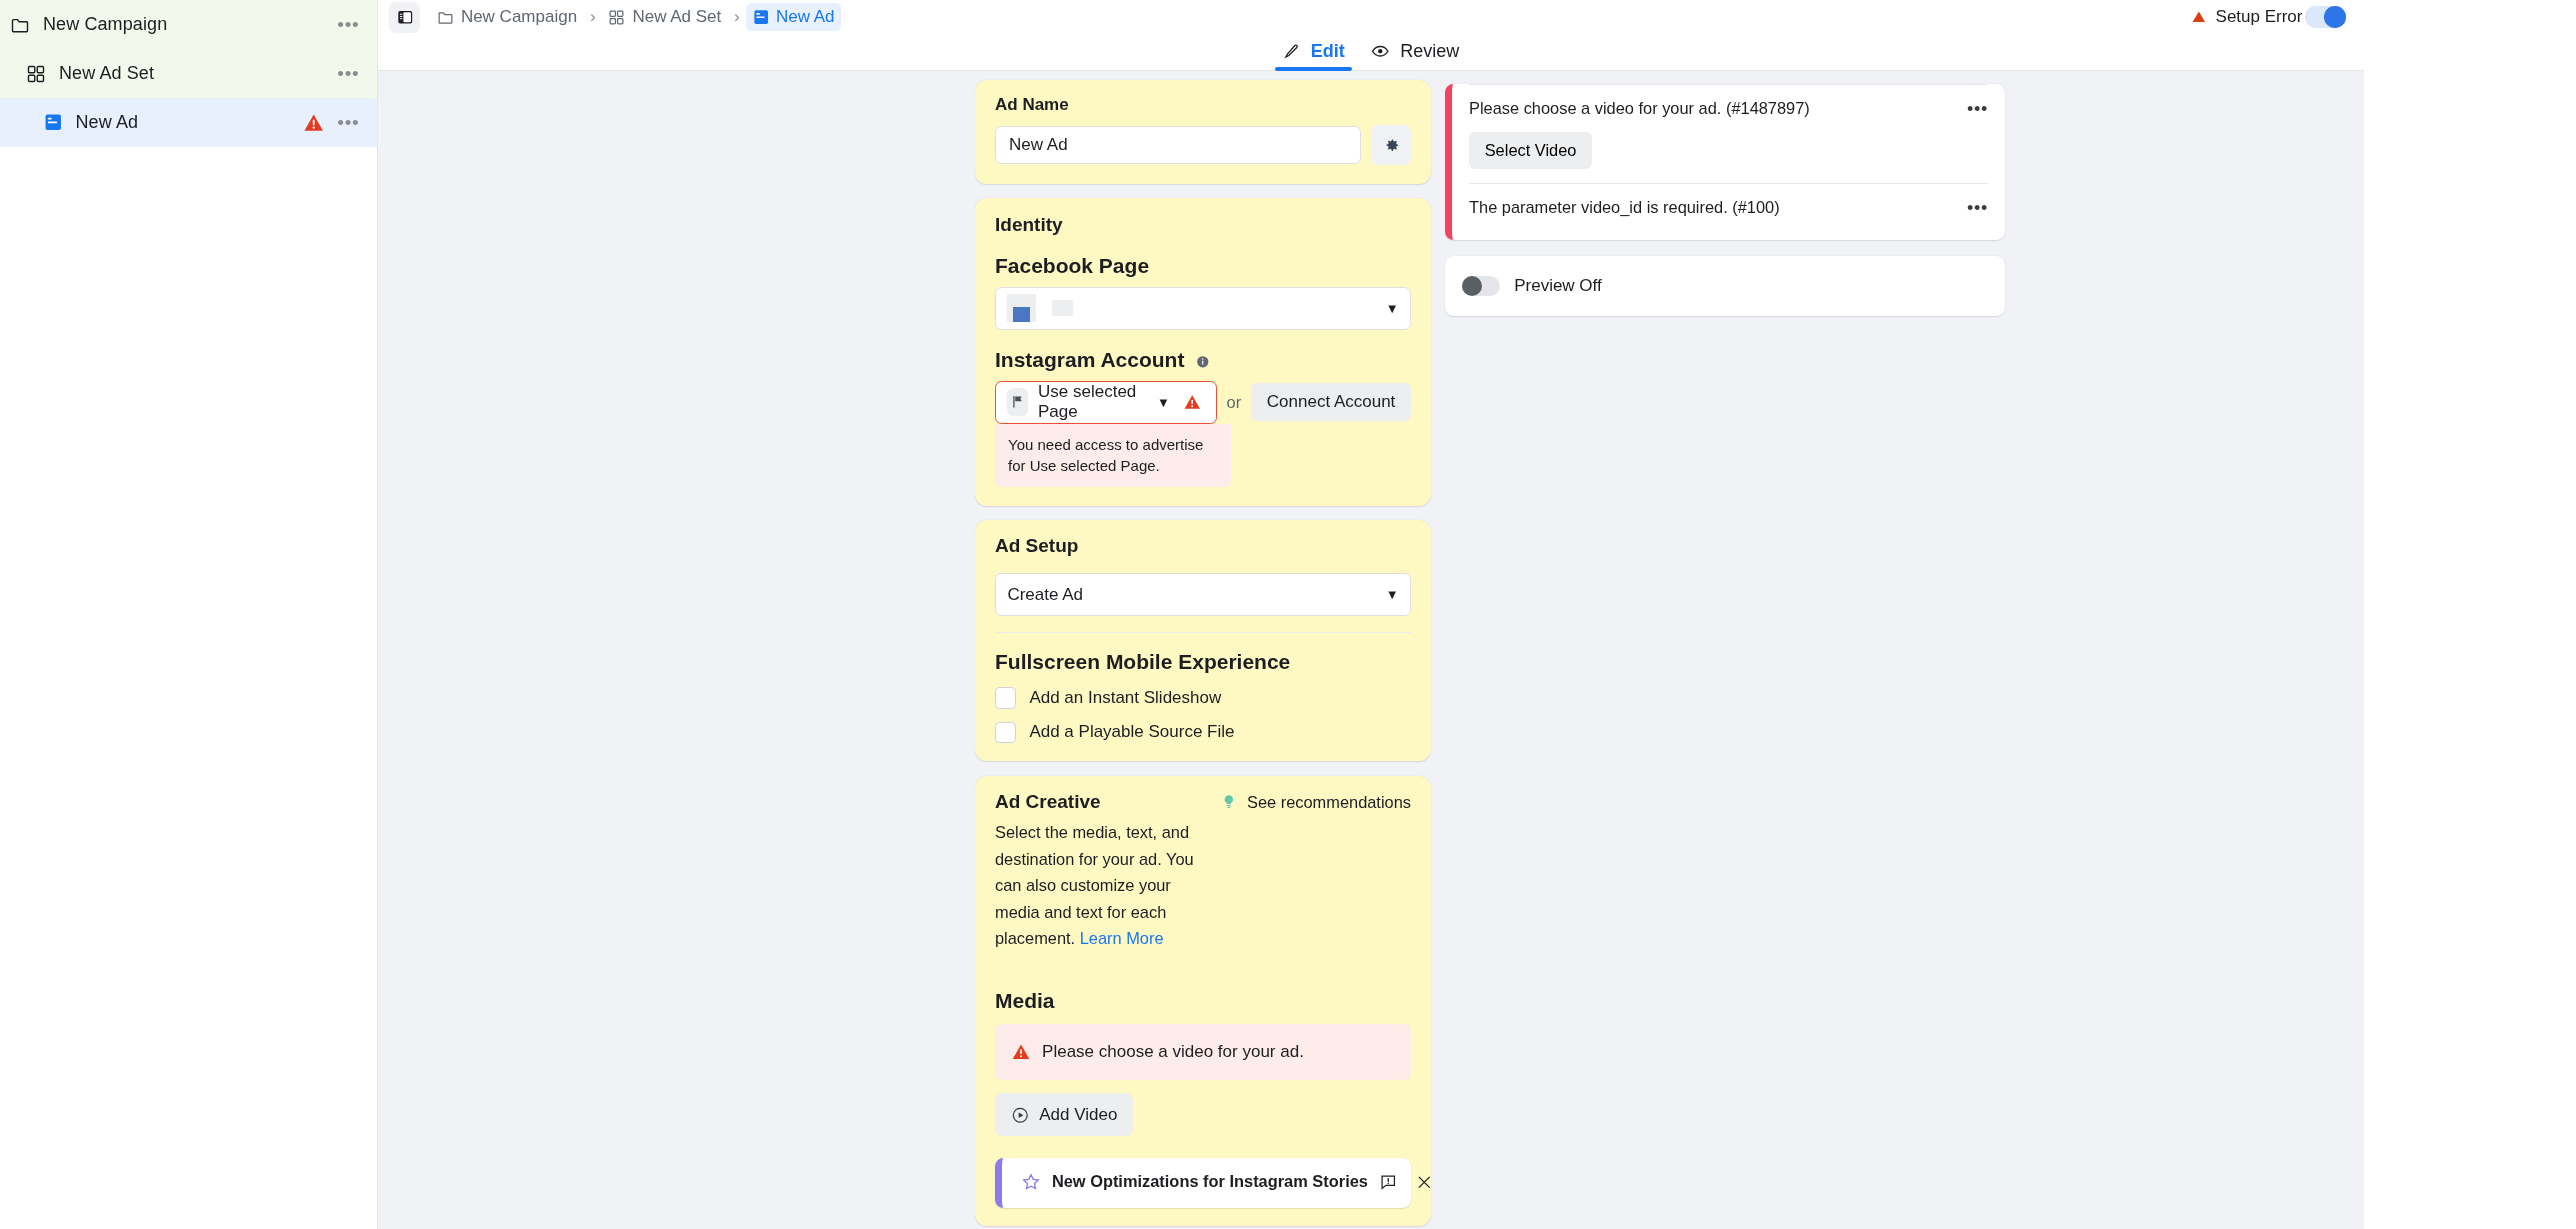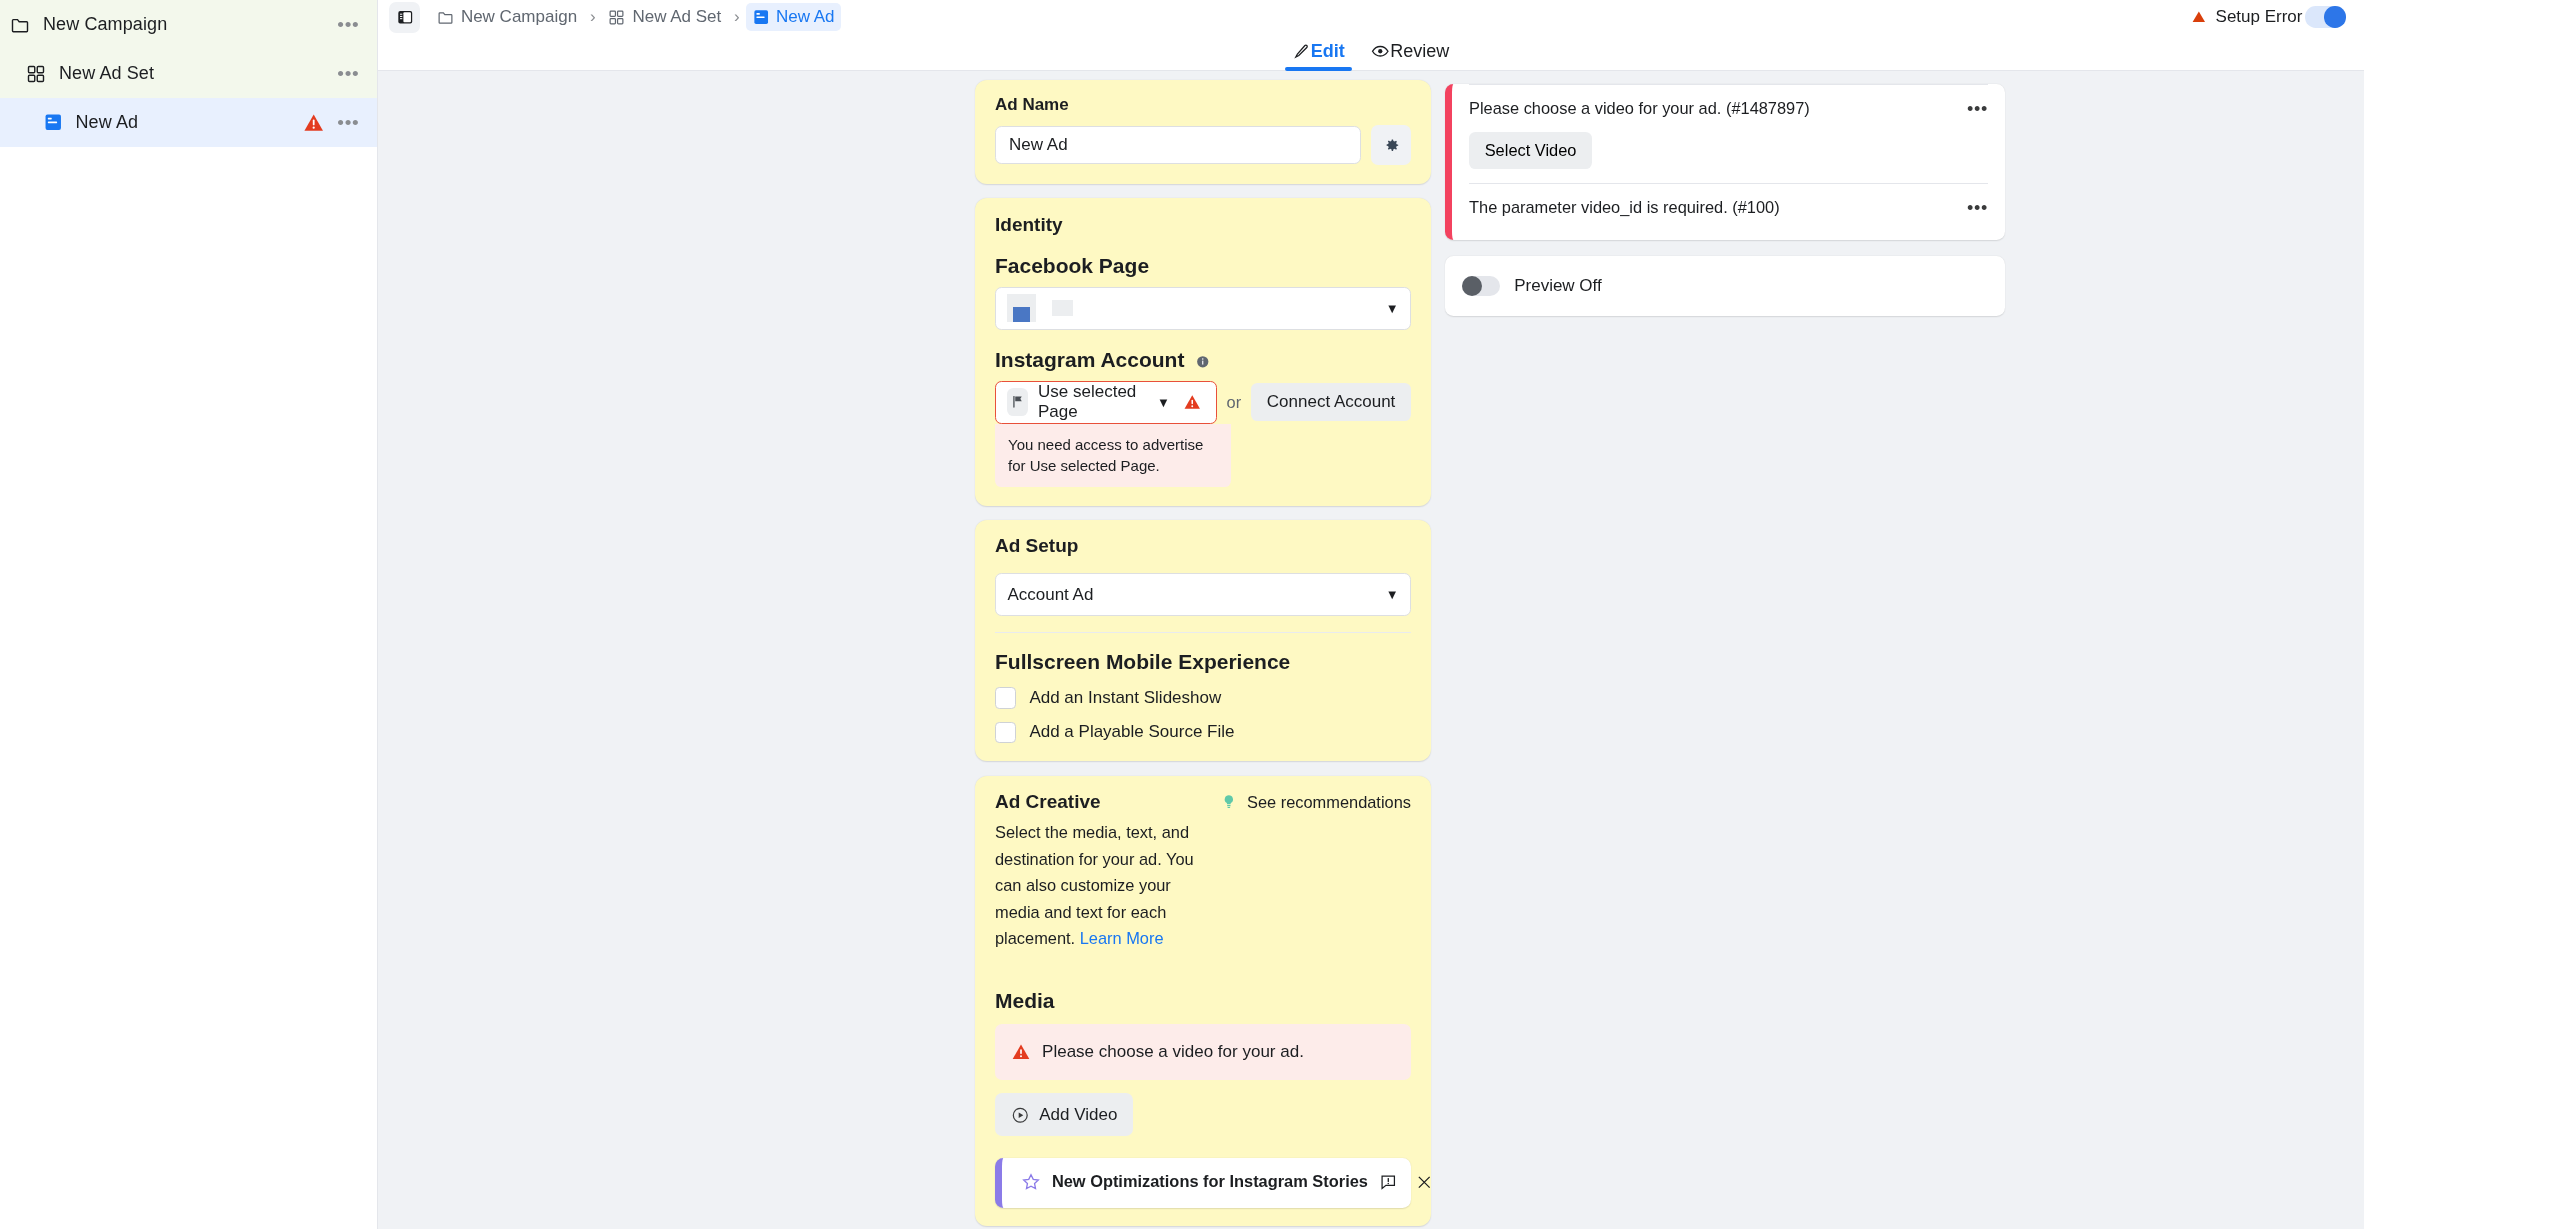--- a/index.html
+++ b/index.html
@@ -88,21 +88,21 @@
     width:21.4px;height:21.4px;border-radius:50%;background:#2d76e8;
   }
 
   .tabsrow {
     height: 37px; background: #ffffff;
     display:flex; align-items:flex-end; justify-content:center;
     flex: 0 0 37px;
     border-bottom: 1.4px solid #e4e6eb;
   }
   .tab {
-    display:flex; align-items:center; gap:1px;
+    display:flex; align-items:center; gap:11px;
     padding: 0 13px 8.5px 13px; font-size: 18px; cursor: pointer;
     color: #1c1e21;
   }
   .tab.active { color: #1877f2; font-weight: bold; position: relative; }
   .tab.active::after{
     content:""; position:absolute; left:5.7px; right:5.7px; bottom:-1.4px;
     height:4.3px; background:#1877f2; border-radius:2.1px;
   }
 
   .body {
@@ -423,21 +423,21 @@
             <span class="or-txt">or</span>
             <span class="btn-grey">Connect Account</span>
           </div>
 
           <div class="err-box">You need access to advertise for Use selected Page.</div>
         </div>
 
         <div class="card">
           <div class="h-sec">Ad Setup</div>
           <div class="select" style="margin-top:15.7px;">
-            <span style="font-size:17px;color:#1c1e21;">Account Ad</span>
+            <span style="font-size:17px;color:#1c1e21;">Create Ad</span>
             <span class="caret">▼</span>
           </div>
           <div class="divider"></div>
           <div class="lbl-sm" style="margin-top:17px;">Fullscreen Mobile Experience</div>
 
           <div class="chk-row">
             <span class="chk"></span>
             <span class="chk-lbl">Add an Instant Slideshow</span>
           </div>
           <div class="chk-row">

